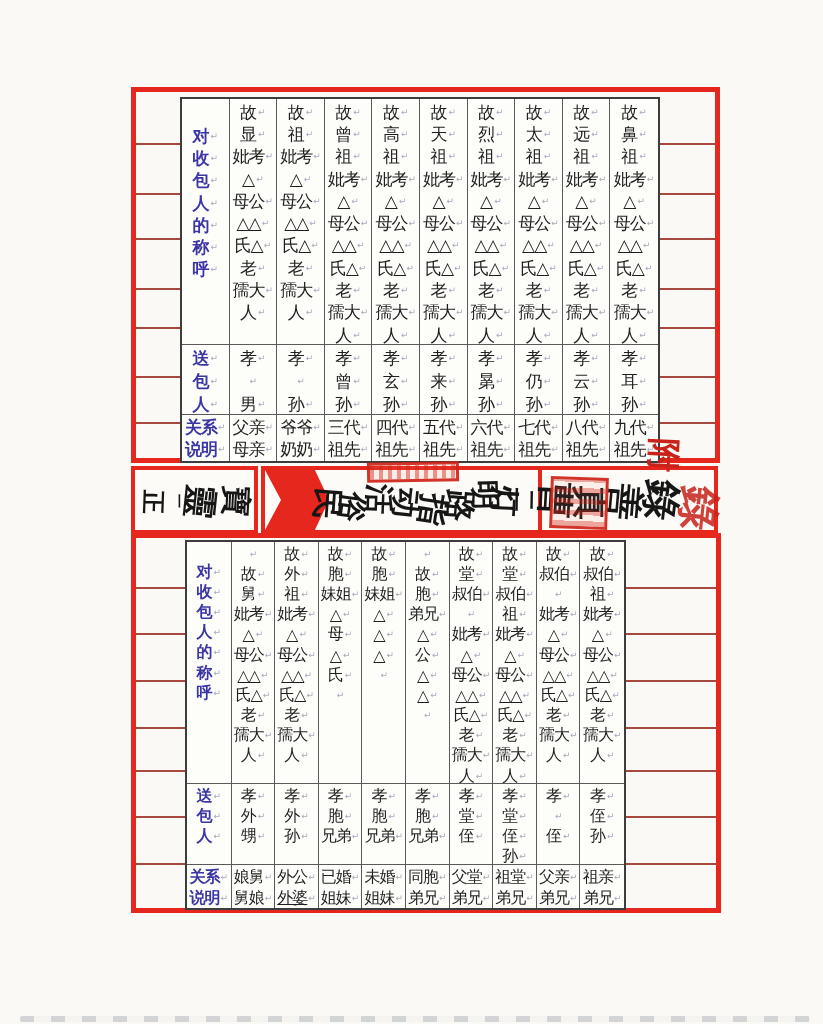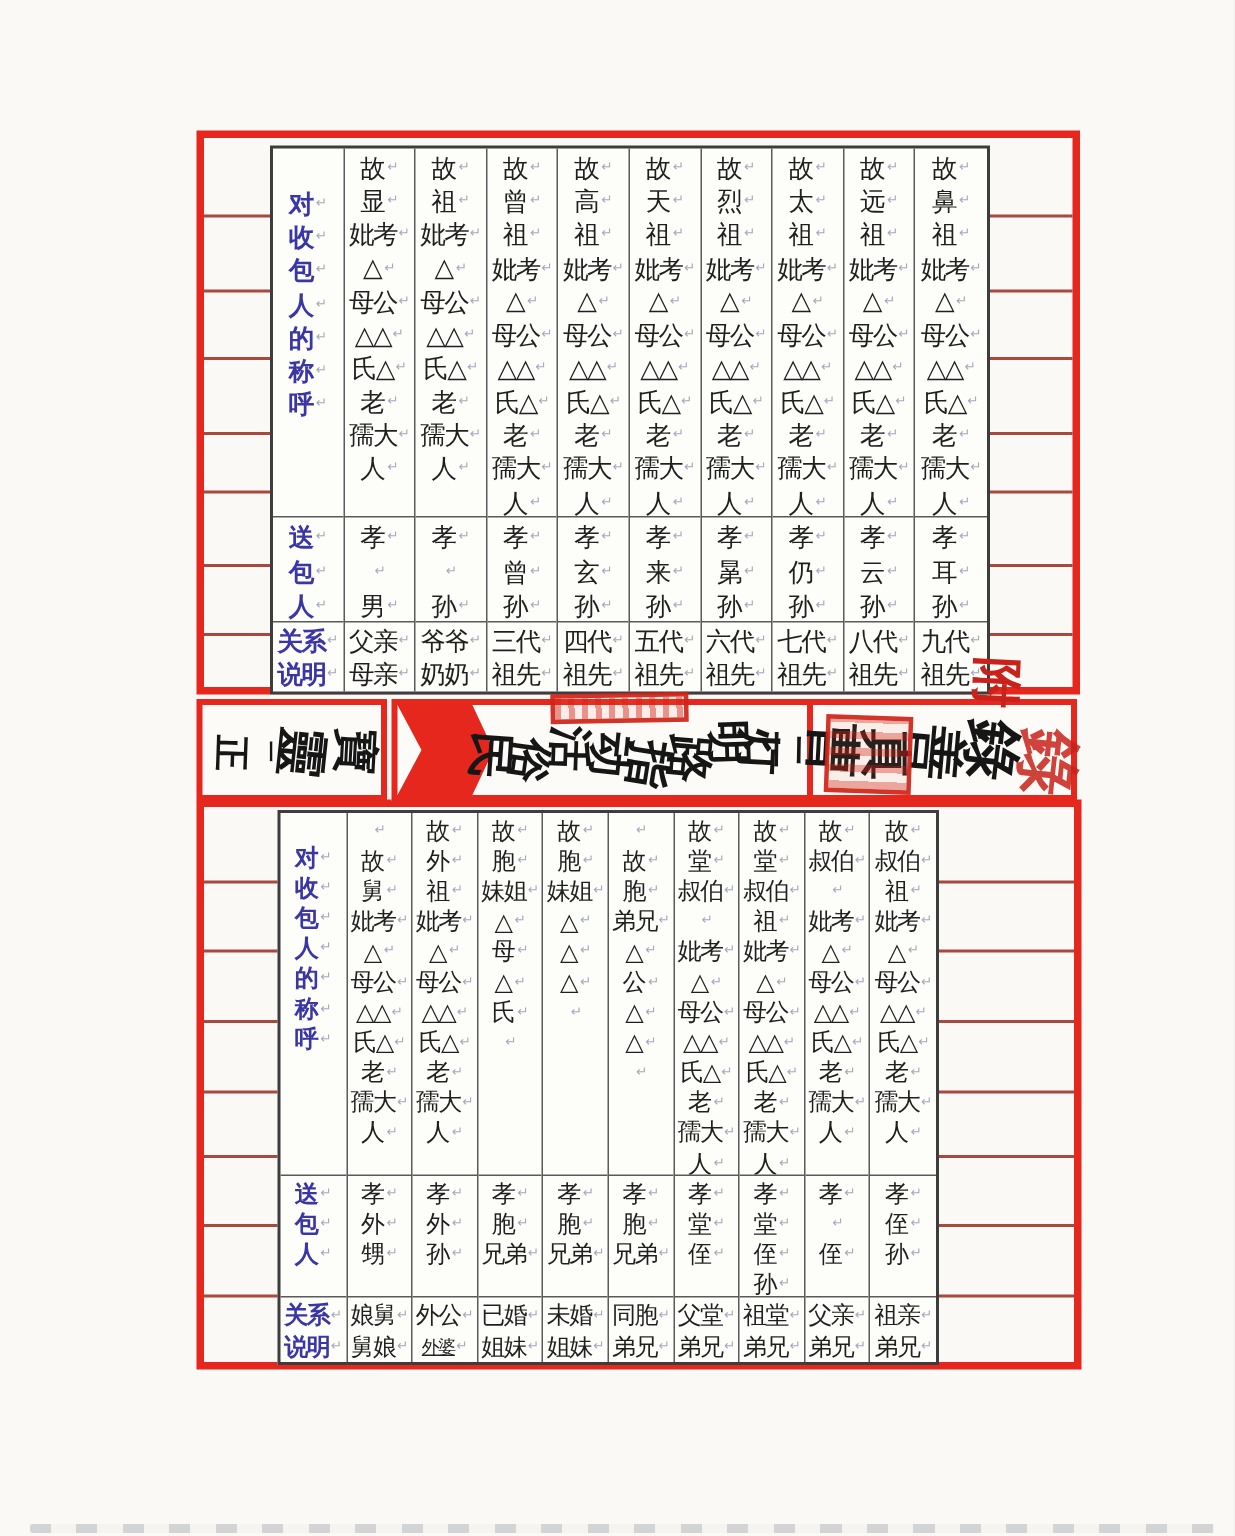--- a/index.html
+++ b/index.html
@@ -967,21 +967,21 @@
             <span class="t" style="font-size: 16px;">孙</span>
             <span class="rm">↵</span>
           </div>
         </div>
         <div class="cell last" style="height: 43px; padding-top: 2px;">
           <div class="line" style="height: 21px;">
             <span class="t two" style="font-size: 16px;">外公</span>
             <span class="rm">↵</span>
           </div>
           <div class="line" style="height: 21px;">
-            <span class="t two" style="font-size: 12px; text-decoration: underline;">外婆</span>
+            <span class="t two" style="font-size: 16px; text-decoration: underline;">外婆</span>
             <span class="rm">↵</span>
           </div>
         </div>
       </div>
       <div class="col" style="width: 44px;">
         <div class="cell" style="height: 245px; padding-top: 2px;">
           <div class="line" style="height: 20.2px;">
             <span class="t" style="font-size: 16px;">故</span>
             <span class="rm">↵</span>
           </div>

